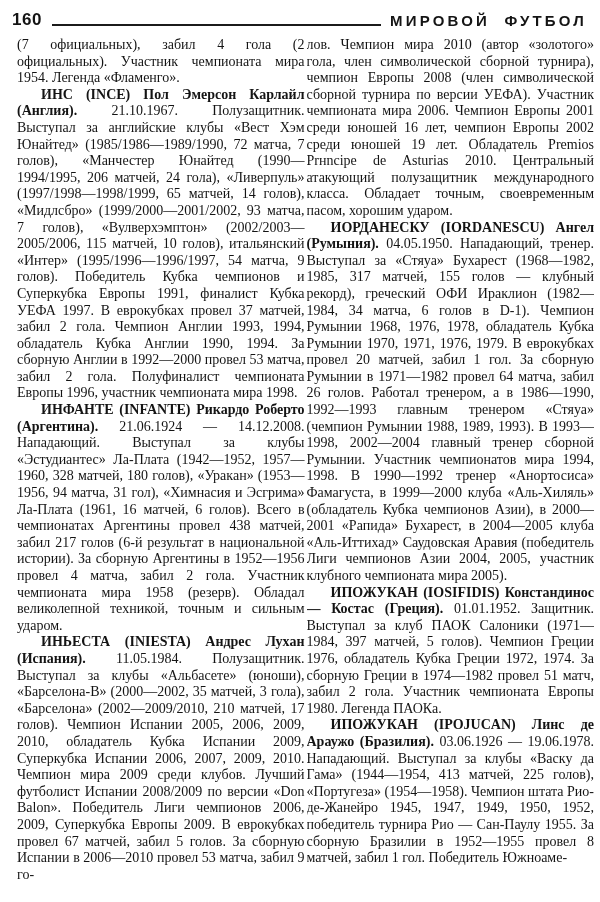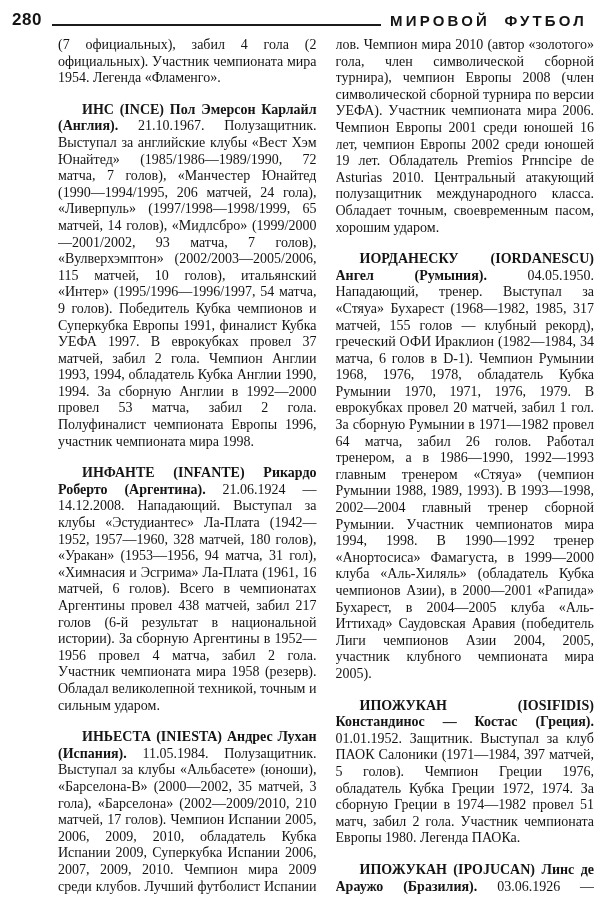--- a/index.html
+++ b/index.html
@@ -39,45 +39,45 @@
     font-size: 15px;
     line-height: 1;
     letter-spacing: 3.2px;
     word-spacing: 7px;
     white-space: nowrap;
   }
 
   
   .columns {
     display: flex;
-    gap: 19px;
-    padding: 9px 6px 0 58px;
+    gap: 2px;
+    padding: 9px 6px 0 17px;
     height: 866px;
     overflow: hidden;
   }
   .col {
     flex: 1;
     font-size: 14px;
     line-height: 16.6px;
     text-align: justify;
     overflow: hidden;
     hyphens: auto;
     -webkit-hyphens: auto;
   }
   p { margin: 0; }
-  p.entry { text-indent: 24px; margin-top: 15px; }
+  p.entry { text-indent: 24px; }
   .lead { font-weight: bold; }
 </style>
 </head>
 <body>
 
 <div class="page">
 
   <header class="page-header">
-    <span class="page-num">280</span>
+    <span class="page-num">160</span>
     <span class="header-rule"></span>
     <span class="running-title">МИРОВОЙ ФУТБОЛ</span>
   </header>
 
   <div class="columns">
 
     <div class="col">
       <p class="cont"><span>(7 официальных), забил 4 гола (2 официальных). Участник чемпионата мира 1954. Легенда «Фламенго».</span></p>
 
       <p class="entry"><b class="lead">ИНС (INCE) Пол Эмерсон Карлайл (Англия).</b> <span>21.10.1967. Полузащитник. Выступал за английские клубы «Вест Хэм Юнайтед» (1985/1986—1989/1990, 72 матча, 7 голов), «Манчестер Юнайтед (1990—1994/1995, 206 матчей, 24 гола), «Ливерпуль» (1997/1998—1998/1999, 65 матчей, 14 голов), «Мидлсбро» (1999/2000—2001/2002, 93 матча, 7 голов), «Вулверхэмптон» (2002/2003—2005/2006, 115 матчей, 10 голов), итальянский «Интер» (1995/1996—1996/1997, 54 матча, 9 голов). Победитель Кубка чемпионов и Суперкубка Европы 1991, финалист Кубка УЕФА 1997. В еврокубках провел 37 матчей, забил 2 гола. Чемпион Англии 1993, 1994, обладатель Кубка Англии 1990, 1994. За сборную Англии в 1992—2000 провел 53 матча, забил 2 гола. Полуфиналист чемпионата Европы 1996, участник чемпионата мира 1998.</span></p>

